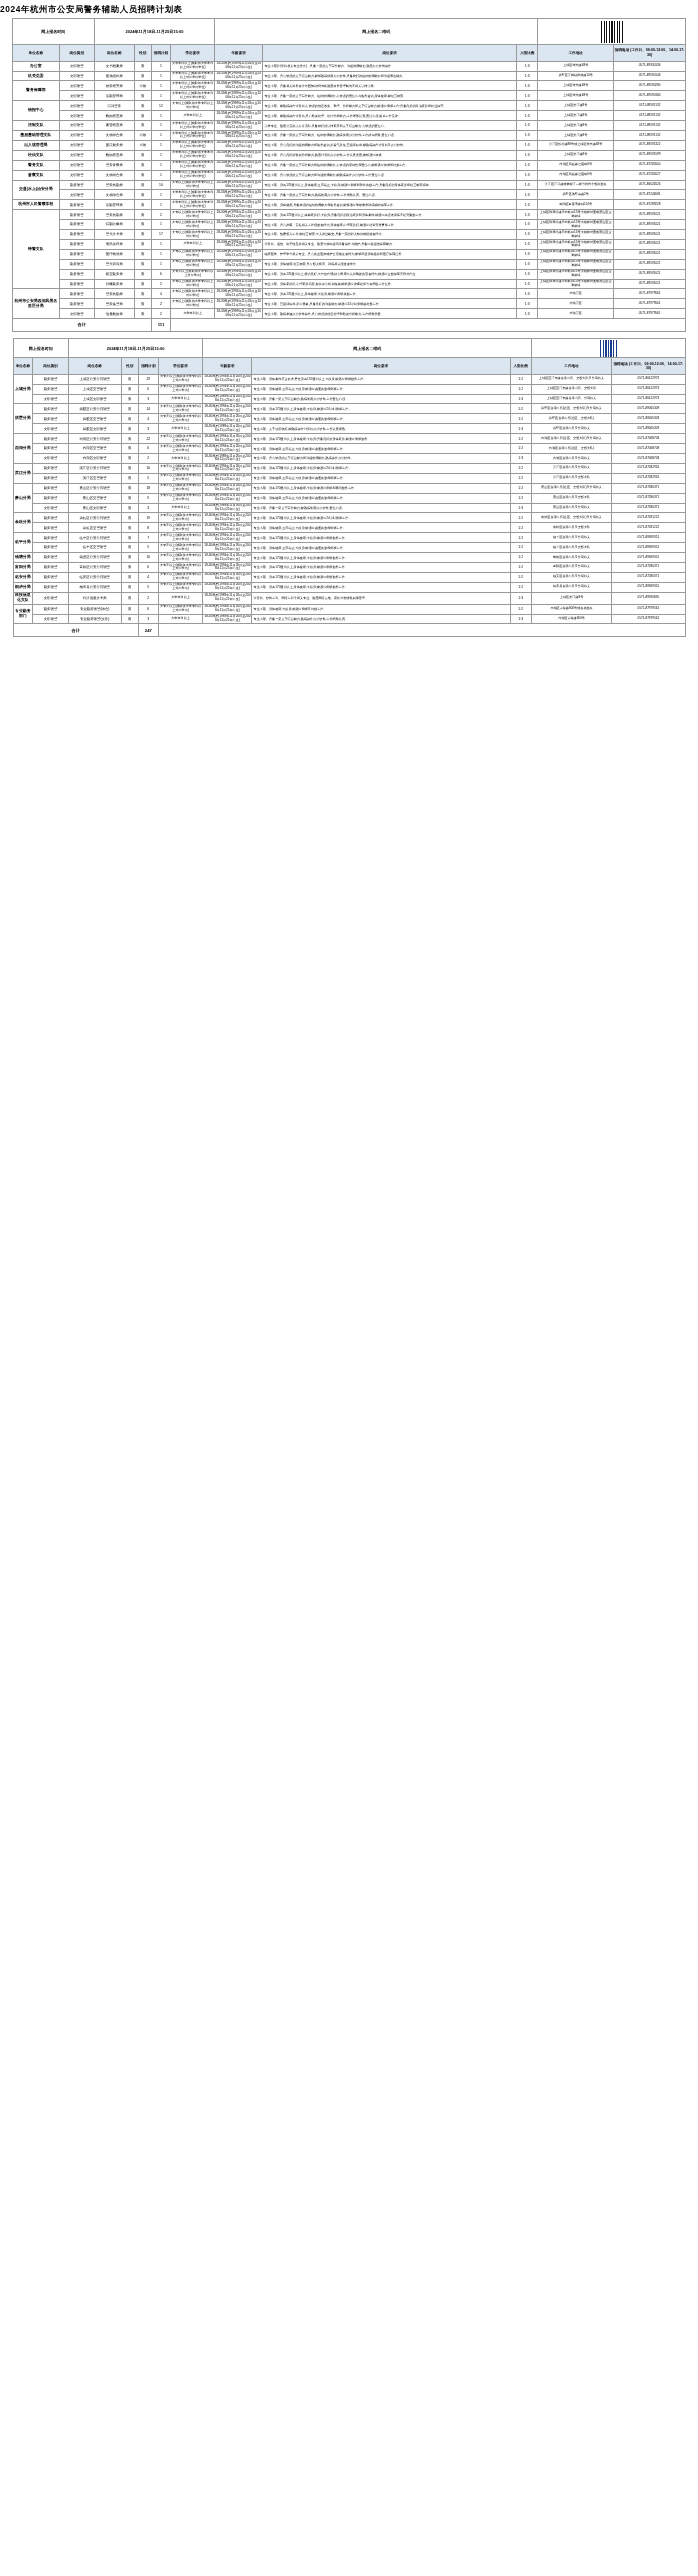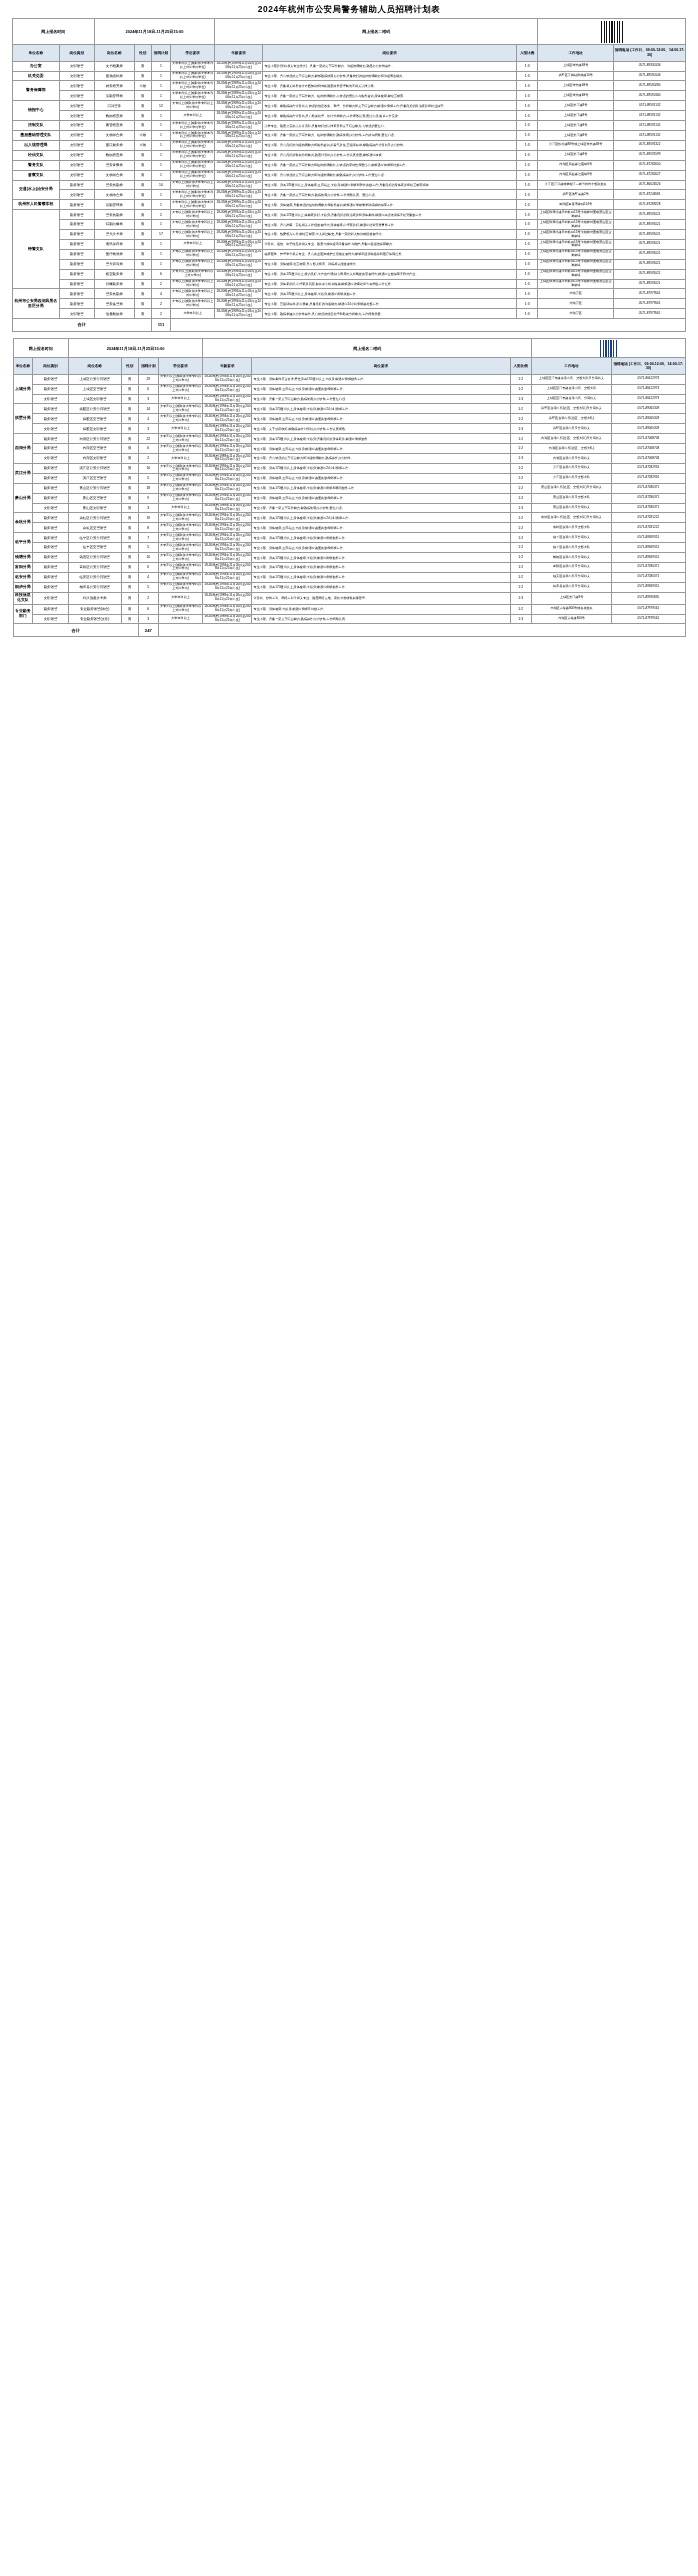--- a/index.html
+++ b/index.html
@@ -1,20 +1,20 @@
 <!DOCTYPE html>
 <html style="font-size:10.3px"><head>
 <meta charset="utf-8">
 <style>
   html,body{margin:0;padding:0;background:#ffffff;}
   body{font-family:"Liberation Sans","DejaVu Sans",sans-serif;color:#000;}
   #page{width:698px;min-height:2576px;position:relative;background:#fff;}
   table{border-collapse:collapse;width:673px;margin:0 auto;table-layout:fixed;}
   td,th{border:0.6px solid #9a9a9a;font-size:3.4px;line-height:1.25;padding:0.6px 0.6px;vertical-align:middle;text-align:center;word-break:break-all;overflow:hidden;}
-  .title{font-size:8.4px;font-weight:bold;text-align:center;padding:3.9px 0 3.2px 0;letter-spacing:0.6px;}
+  .title{font-size:8.4px;font-weight:bold;padding:3.9px 0 3.2px 0;letter-spacing:0.6px;}
   .sub-hdr td{background:#dce6f1;font-weight:bold;font-size:3.6px;height:14.2px;}
   .notice td{background:#ffffff;font-size:4px;font-weight:bold;height:13px;}
   .qr{width:22px;height:22px;background:
      repeating-linear-gradient(90deg,#111 0 1.3px,#fff 1.3px 2.6px),
      repeating-linear-gradient(0deg,#111 0 1.3px,transparent 1.3px 2.6px);
      margin:0 auto;border:0.6px solid #fff;}
   .qr2{width:17px;height:17px;background:
      repeating-linear-gradient(90deg,#1a3e8c 0 1.3px,#fff 1.3px 2.6px),
      repeating-linear-gradient(0deg,#1a3e8c 0 1.3px,transparent 1.3px 2.6px);
      margin:0 auto;}

